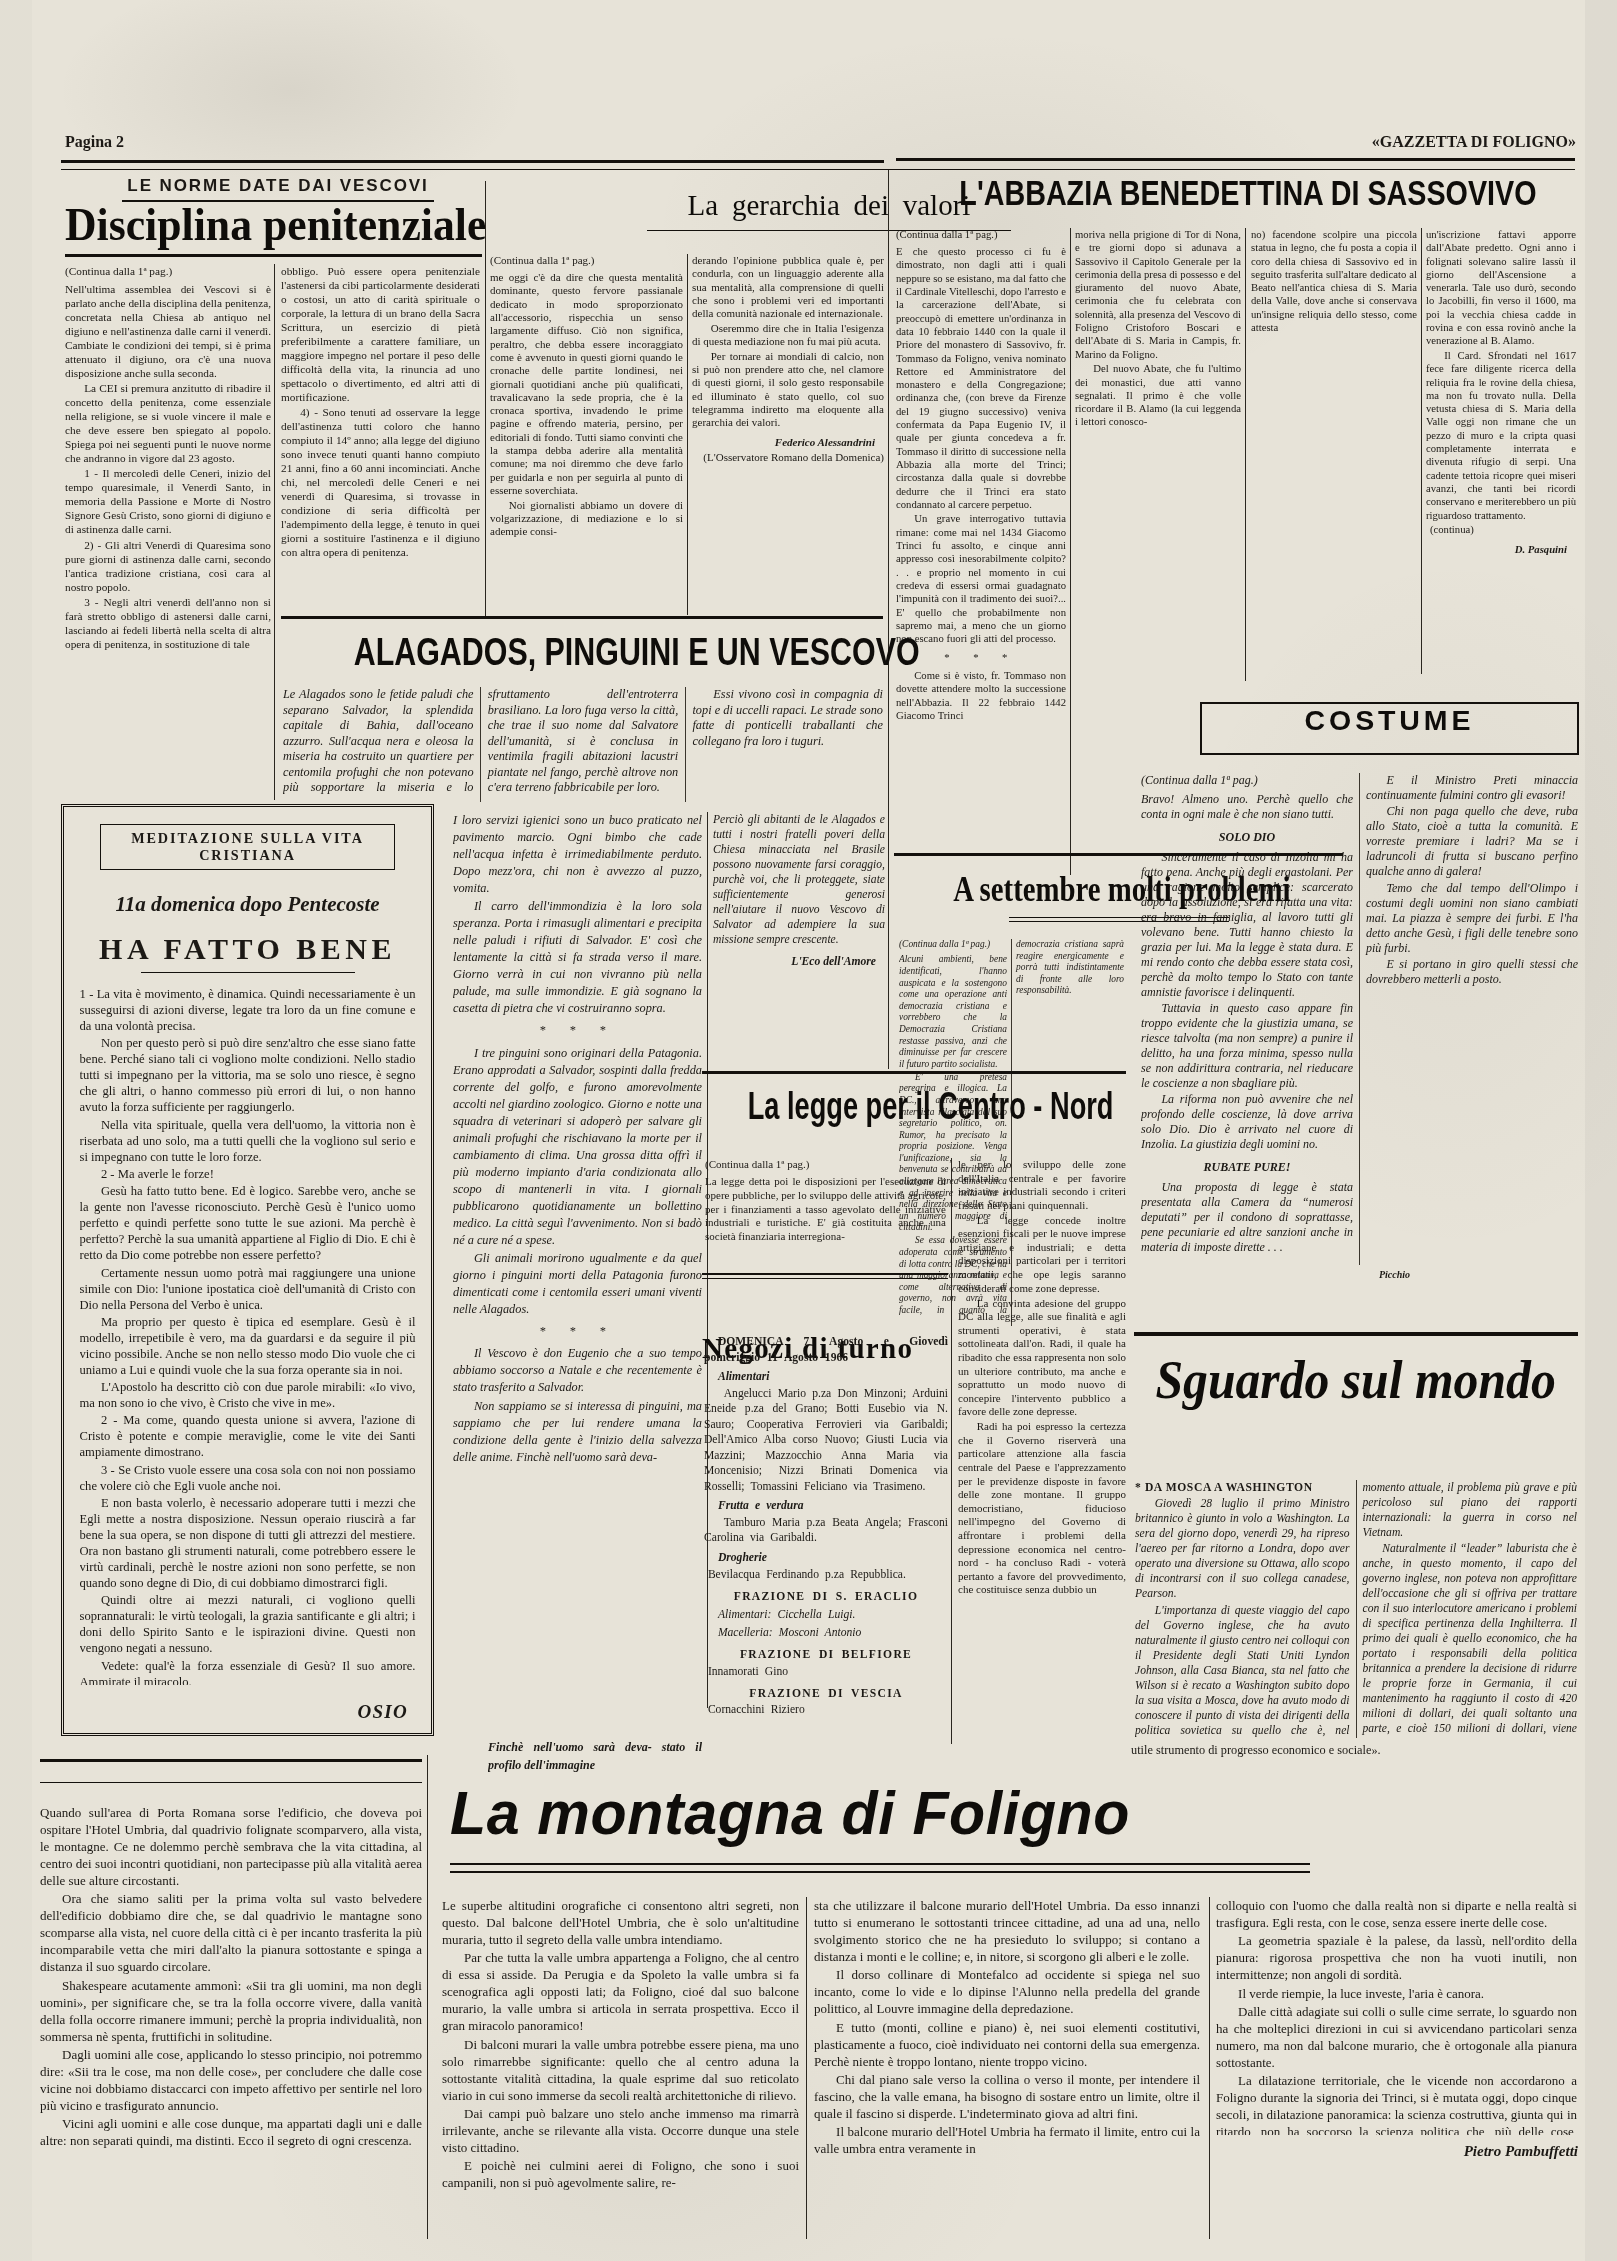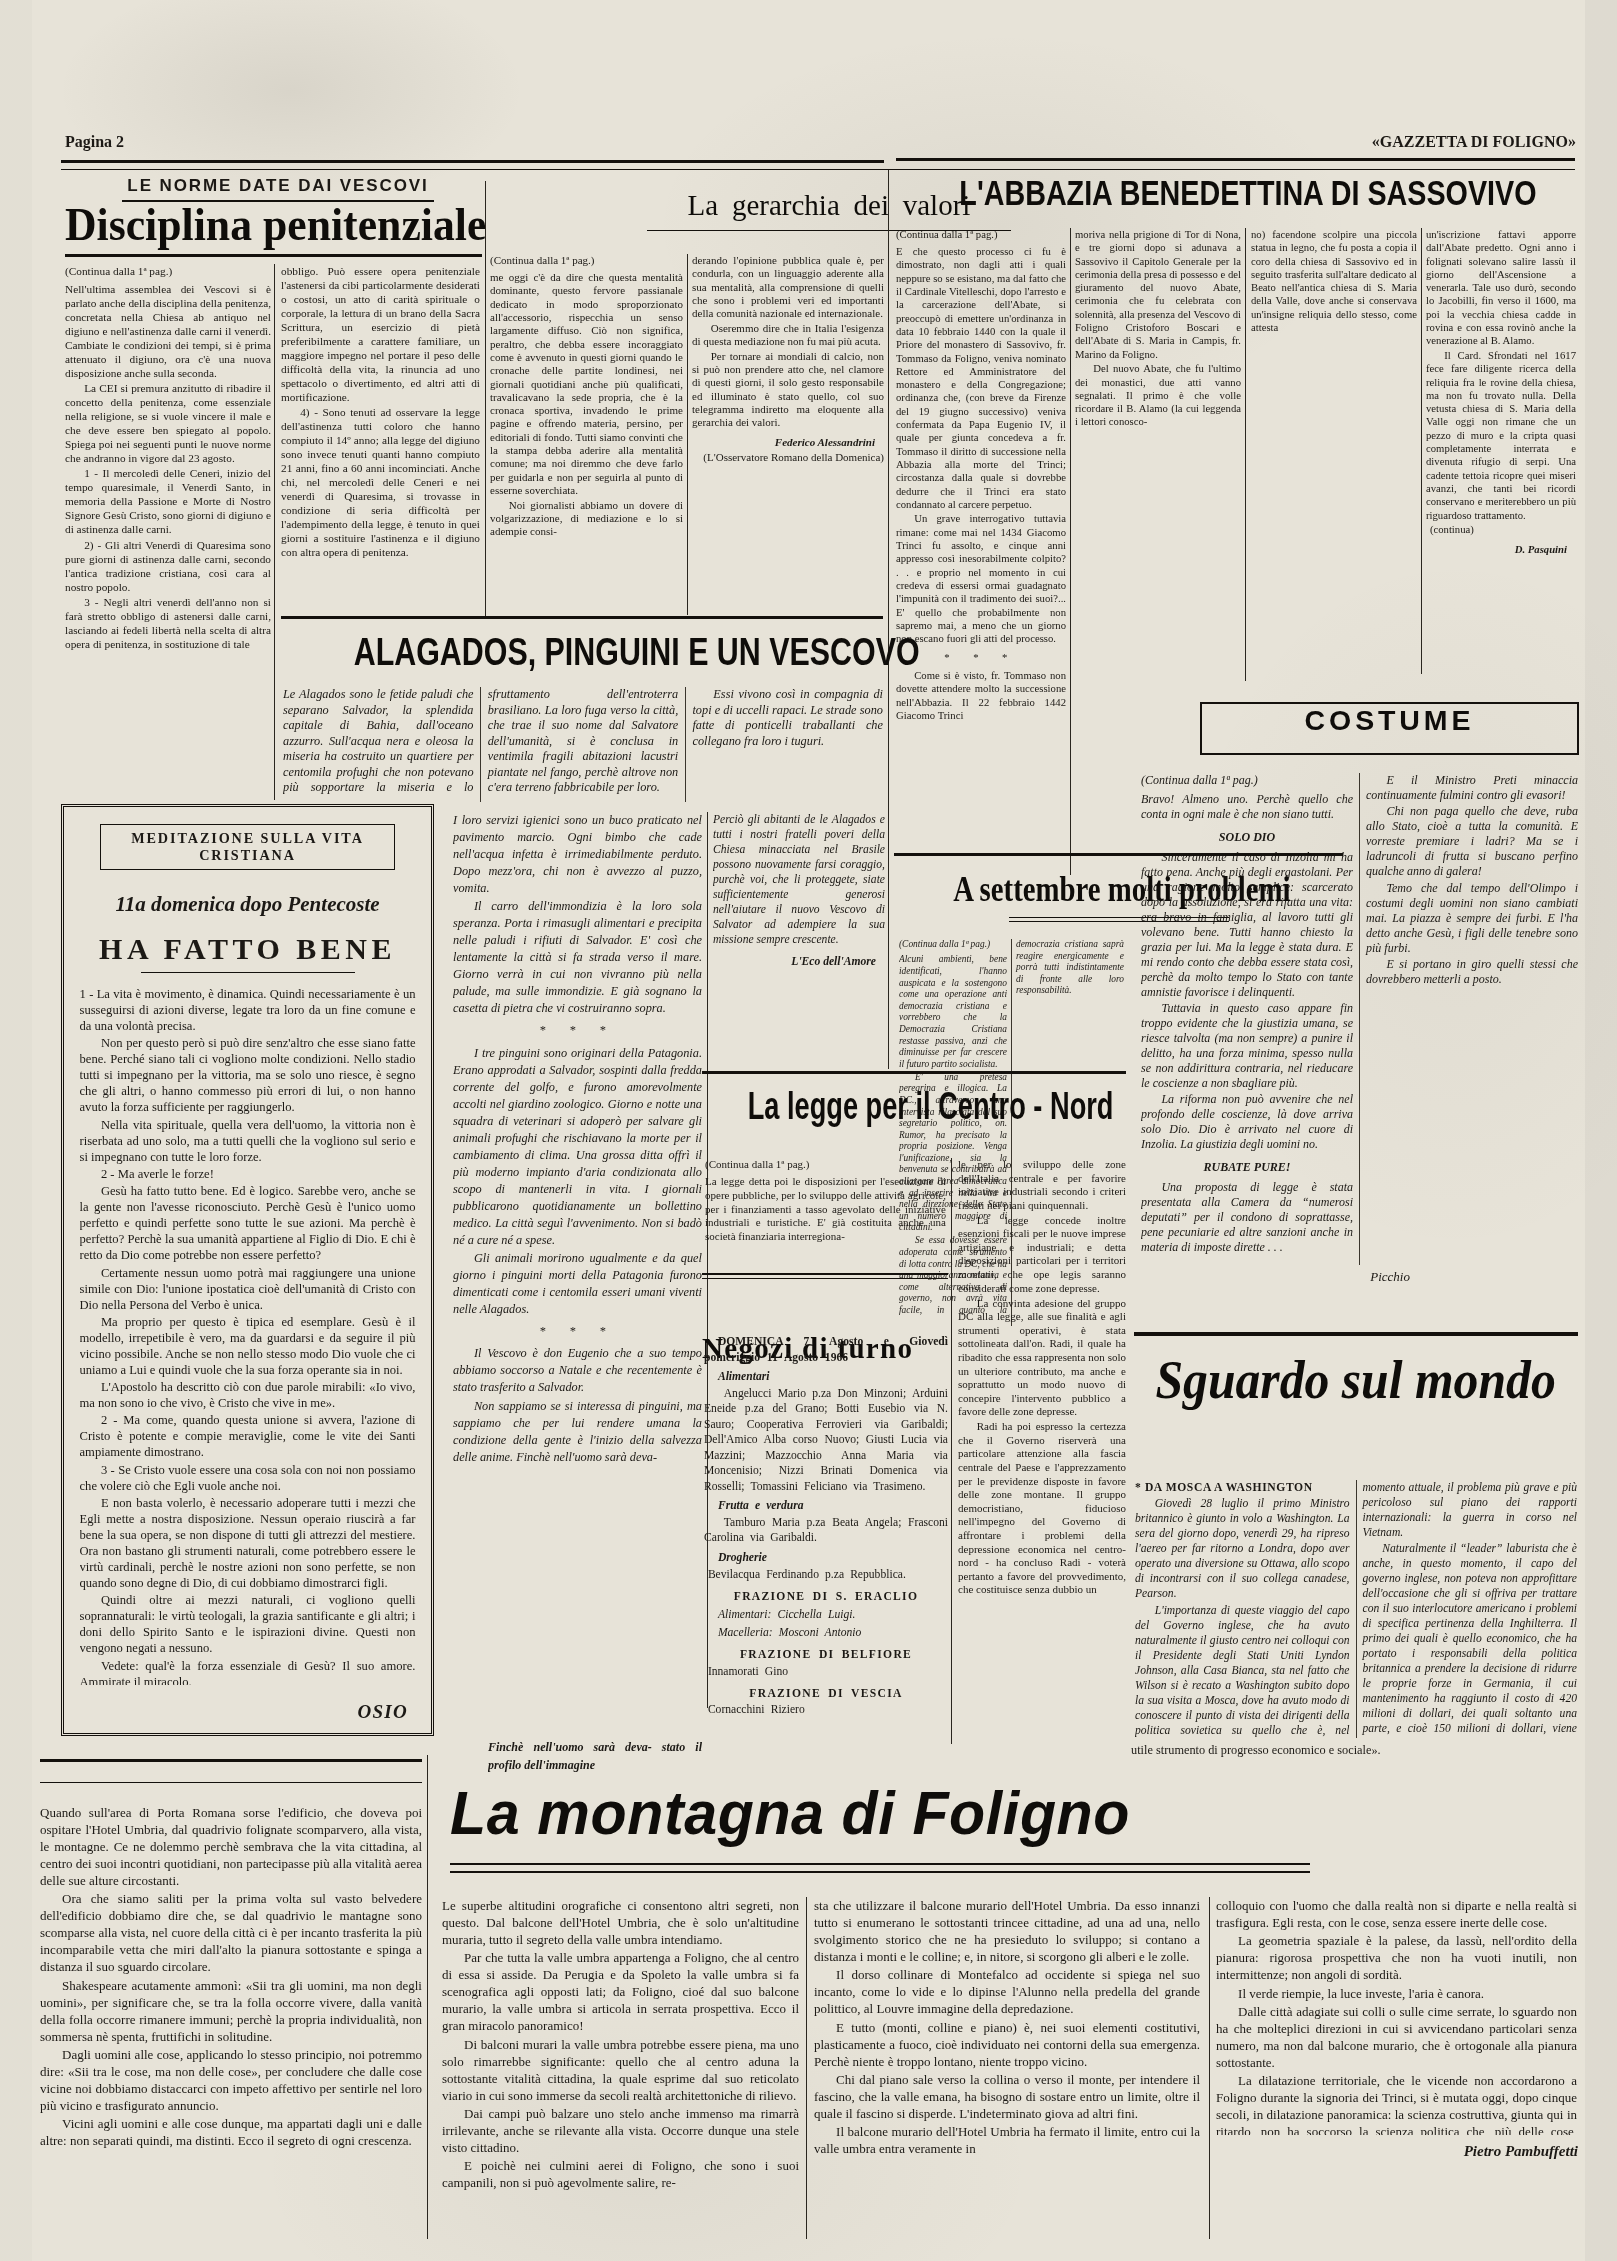--- a/index.html
+++ b/index.html
@@ -129,21 +129,21 @@
       <p>Sinceramente il caso di Inzolia mi ha fatto pena. Anche più degli ergastolani. Per una ragione molto semplice: scarcerato dopo la assoluzione, si era rifatta una vita: era bravo in famiglia, al lavoro tutti gli volevano bene. Tutti hanno chiesto la grazia per lui. Ma la legge è stata dura. E mi rendo conto che debba essere stata così, perchè da molto tempo lo Stato con tante amnistie favorisce i delinquenti.</p>
       <p>Tuttavia in questo caso appare fin troppo evidente che la giustizia umana, se riesce talvolta (ma non sempre) a punire il delitto, ha una forza minima, spesso nulla se non addirittura contraria, nel rieducare le coscienze a non sbagliare più.</p>
       <p>La riforma non può avvenire che nel profondo delle coscienze, là dove arriva solo Dio. Dio è arrivato nel cuore di Inzolia. La giustizia degli uomini no.</p>
       <p class="subhead">RUBATE PURE!</p>
       <p>Una proposta di legge è stata presentata alla Camera da “numerosi deputati” per il condono di soprattasse, pene pecuniarie ed altre sanzioni anche in materia di imposte dirette . . .</p>
       <p>E il Ministro Preti minaccia continuamente fulmini contro gli evasori!</p>
       <p>Chi non paga quello che deve, ruba allo Stato, cioè a tutta la comunità. E vorreste premiare i ladri? Ma se i ladruncoli di frutta si buscano perfino qualche anno di galera!</p>
       <p>Temo che dal tempo dell'Olimpo i costumi degli uomini non siano cambiati mai. La piazza è sempre dei furbi. E l'ha detto anche Gesù, i figli delle tenebre sono più furbi.</p>
       <p>E si portano in giro quelli stessi che dovrebbero metterli a posto.</p>
     </div>
-  <div class="abs" style="left:1229px;top:1269px;width:181px;text-align:right;font-weight:normal;font-style:italic;font-size:13px;">Picchio</div>
+  <div class="abs" style="left:1229px;top:1269px;width:181px;text-align:right;font-weight:bold;font-style:italic;font-size:10px;">Picchio</div>
 
   <div class="hr" style="left:894px;top:853px;width:449px;height:2.6px;"></div>
   <div class="abs headline" style="left:899px;top:868px;width:446px;font-size:36px;text-align:center;">
     <span class="condensed" style="transform:scaleX(.8);transform-origin:center;">A settembre molti problemi</span>
   </div>
   <div class="hr" style="left:1009px;top:917px;width:220px;height:1.3px;"></div>
   <div class="hr" style="left:1009px;top:921px;width:220px;height:1.3px;"></div>
   <div class="abs body-txt italic cols2" style="left:899px;top:939px;width:225px;height:387px;font-size:9.4px;line-height:11.6px;column-gap:9px;">
       <p class="continua">(Continua dalla 1ª pag.)</p>
       <p class="first">Alcuni ambienti, bene identificati, l'hanno auspicata e la sostengono come una operazione anti democrazia cristiana e vorrebbero che la Democrazia Cristiana restasse passiva, anzi che diminuisse per far crescere il futuro partito socialista.</p>

